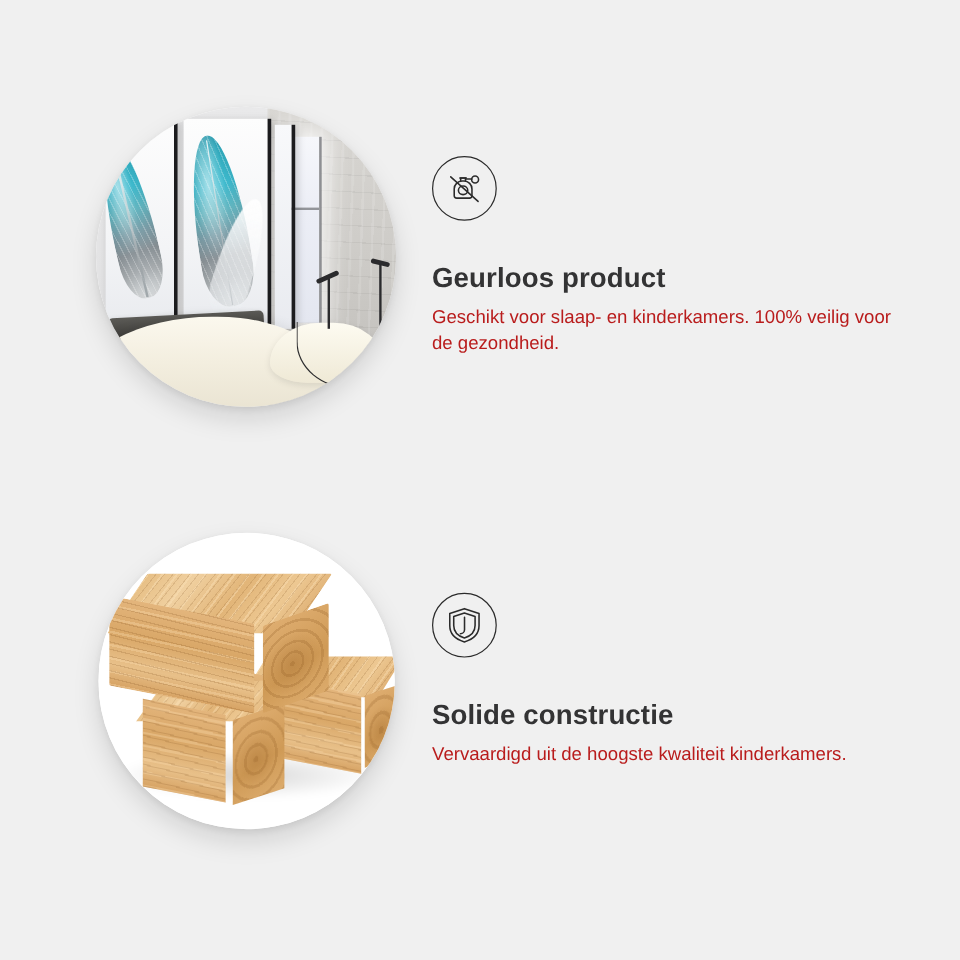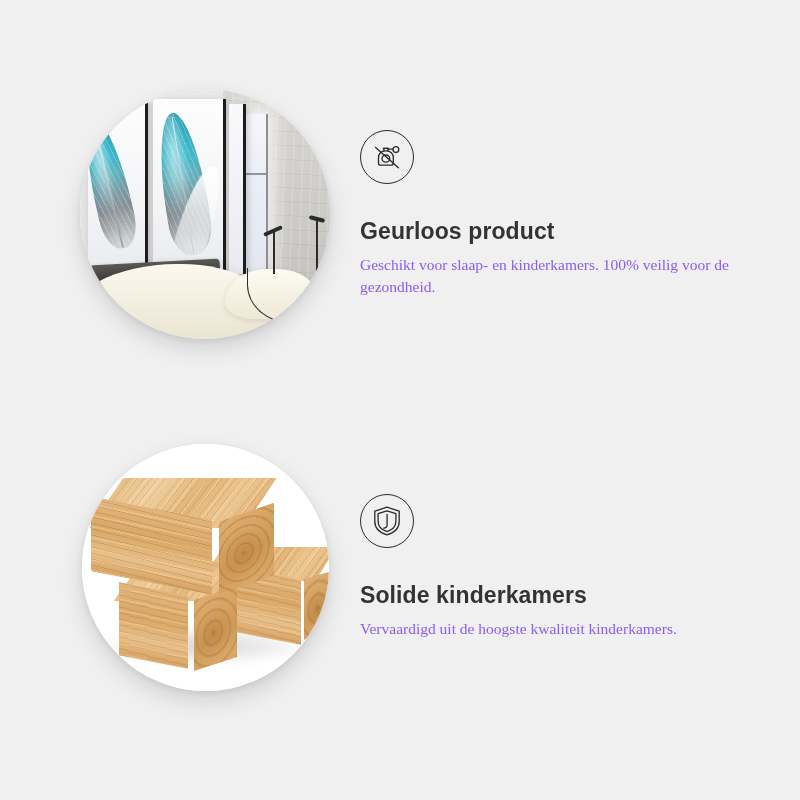--- a/index.html
+++ b/index.html
@@ -246,24 +246,23 @@
   .feat-title{
     font-size:23px;
     font-weight:700;
     color:#333334;
     margin:0 0 9px 0;
     letter-spacing:.1px;
   }
   .feat-desc{
     font-size:15.5px;
     line-height:1.42;
-    color:#8b5cf6;
+    color:#b91c1c;
     margin:0;
     max-width:390px;
-    font-family:Liberation Serif, serif;
   }
 </style>
 </head>
 <body>
 
 <section class="feature" id="feature-0">
 
   <div class="media-wrap">
     <div class="circle">
       <div class="room">
@@ -342,16 +341,16 @@
   </div>
 
   <div class="text-col">
     <div class="icon-badge">
       <svg width="30" height="32" viewBox="0 0 30 32" fill="none" stroke="#2b2b2b" stroke-width="1.3" stroke-linecap="round" stroke-linejoin="round">
         <path d="M15 2.2 L27.2 6.2 v10.1 c0 7.1-5.1 11.6-12.2 13.6 C7.9 27.9 2.8 23.4 2.8 16.3 V6.2 z"></path>
         <path d="M15 5.8 L23.9 8.7 v7.5 c0 5.4-3.8 8.8-8.9 10.4 C9.9 25 6.1 21.6 6.1 16.2 V8.7 z"></path>
         <path d="M15.1 9.4 v10.3 a3.4 3.4 0 0 1-3.4 3.4"></path>
       </svg>
     </div>
-    <h2 class="feat-title">Solide kinderkamers</h2>
+    <h2 class="feat-title">Solide constructie</h2>
     <p class="feat-desc">Vervaardigd uit de hoogste kwaliteit kinderkamers.</p>
   </div>
 </section>
 
 </body></html>

